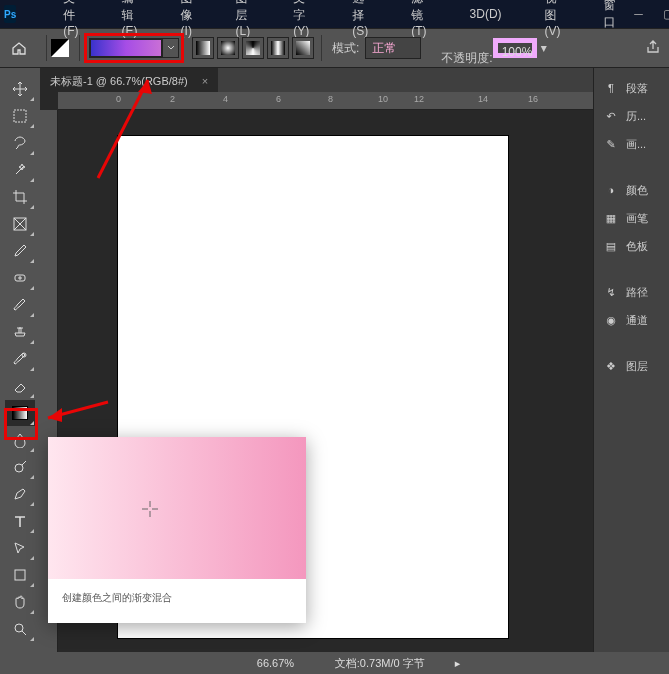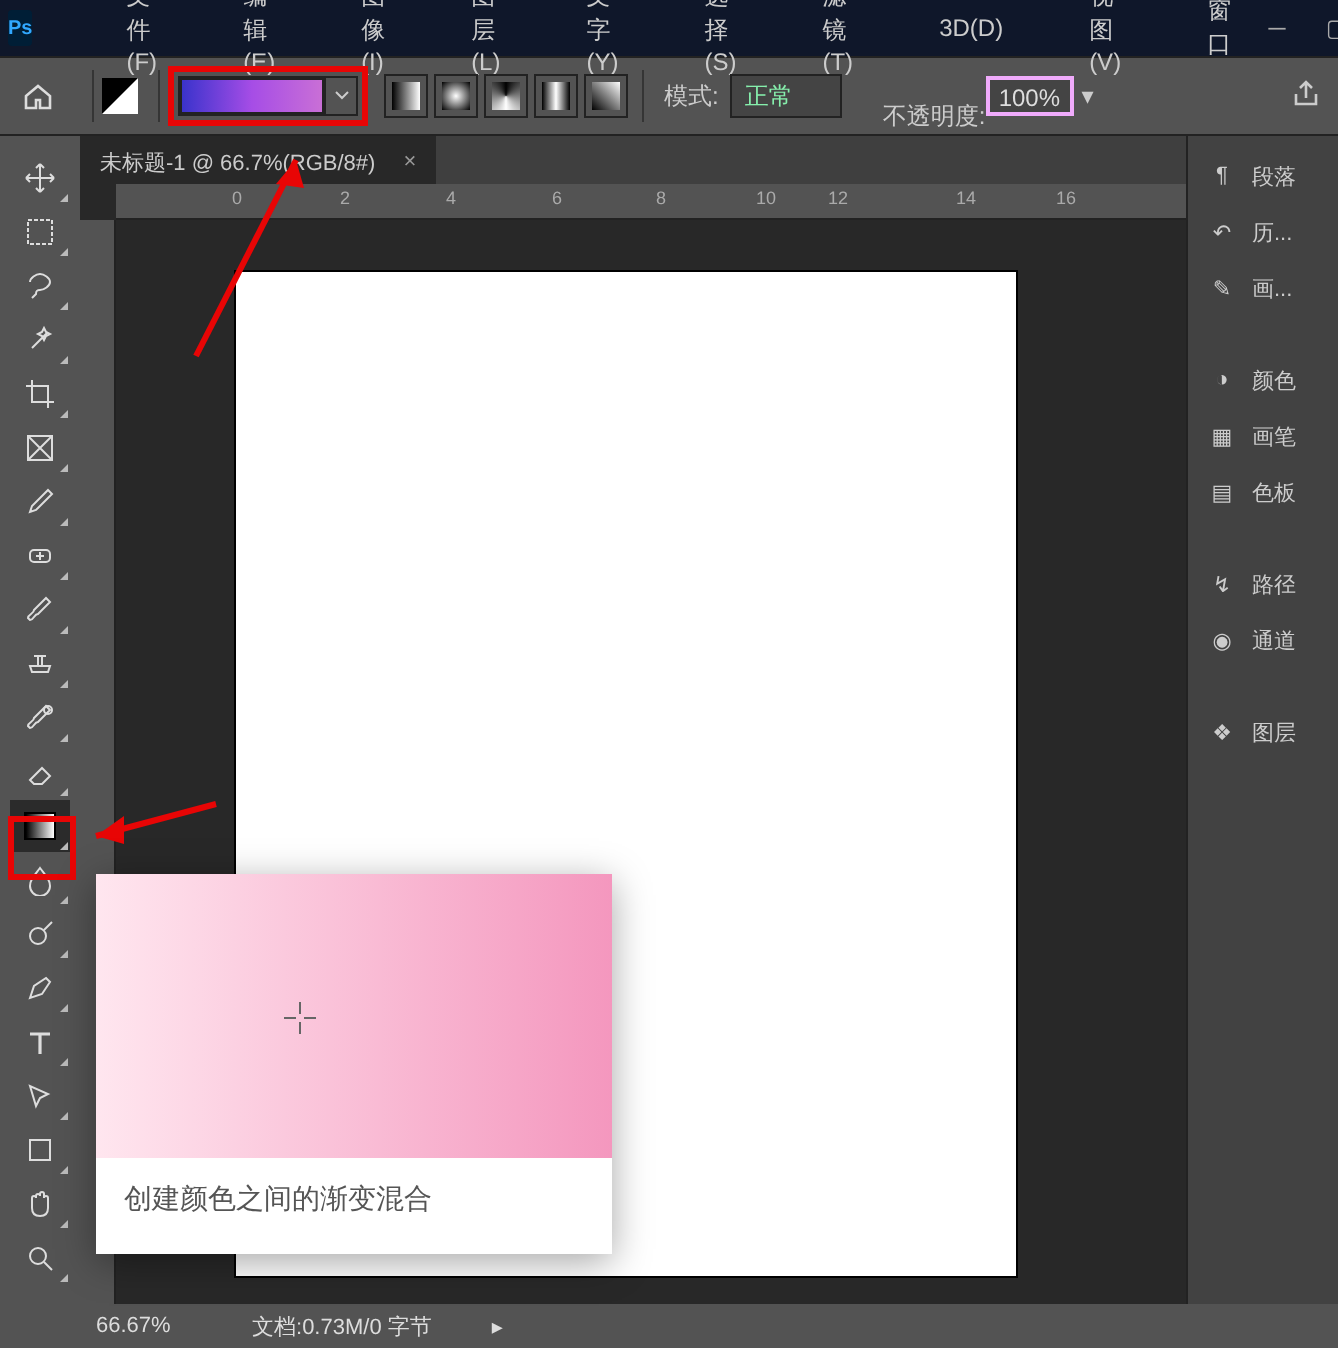--- a/index.html
+++ b/index.html
@@ -12,52 +12,52 @@
   .options-bar { height: 40px; background: #535353; display: flex; align-items: center; padding: 0 8px; border-top: 1px solid #222; border-bottom: 1px solid #222; }
   .opt-home { width: 22px; height: 18px; display: flex; align-items: center; justify-content: center; margin-right: 12px; }
   .opt-divider { width: 1px; height: 26px; background: #353535; margin: 0 4px; }
   .grad-preview-wrap { display: flex; align-items: center; border: 1px solid #222; background: #535353; margin-right: 6px; }
   .grad-mini { width: 18px; height: 18px; background: linear-gradient(135deg, #000 0%, #000 49%, #fff 51%, #fff 100%); margin-right: 6px; }
   .grad-strip-box { border: 3px solid #e80505; padding: 2px; display: flex; align-items: center; }
   .grad-strip { width: 72px; height: 18px; background: linear-gradient(to right, #3a33cc, #a64de6, #c96fd6); border: 1px solid #222; }
   .grad-dd { width: 16px; height: 18px; display: flex; align-items: center; justify-content: center; background: #535353; border-left: 1px solid #222; }
   .grad-type-btn { width: 22px; height: 22px; border: 1px solid #222; margin-right: 3px; display: flex; align-items: center; justify-content: center; background: #535353; }
   .mode-label { margin: 4px 6px; }
-  .mode-select { background: #444; border: 1px solid #222; padding: 2px 24px 2px 6px; height: 22px; color: #86efac; }
+  .mode-select { background: #444; border: 1px solid #222; padding: 2px 24px 2px 6px; height: 22px; color: #f9a8d4; }
   .opacity-label { margin-left: 20px; margin-top: 20px; }
-  .opacity-val { background: #444; border: 2px solid #f0abfc; padding: 2px 4px; height: 20px; color: #ddd; width: 44px; text-align: center; }
+  .opacity-val { background: #444; border: 5px solid #f0abfc; padding: 2px 4px; height: 20px; color: #ddd; width: 44px; text-align: center; }
   .opt-chev { margin-left: 4px; }
   .main-area { display: flex; height: calc(674px - 68px - 22px); }
   .toolbar { width: 40px; background: #535353; display: flex; flex-direction: column; padding-top: 8px; }
   .tool-btn { width: 30px; height: 26px; margin: 0 auto 1px; display: flex; align-items: center; justify-content: center; position: relative; color: #ddd; }
   .tool-btn.active { background: #2b2b2b; }
   .tool-fly { position: absolute; right: 1px; bottom: 1px; width: 0; height: 0; border-style: solid; border-width: 0 0 4px 4px; border-color: transparent transparent #bbb transparent; }
   .workspace { flex: 1; background: #282828; position: relative; }
   .tab-bar { height: 24px; display: flex; align-items: center; background: #3f3f3f; }
   .doc-tab { background: #282828; padding: 4px 10px; display: flex; align-items: center; font-size: 11px; border-top: 2px solid #282828; }
   .doc-tab .close { margin-left: 14px; color: #999; }
   .ruler-h { height: 18px; background: #535353; position: relative; margin-left: 18px; overflow: hidden; font-size: 9px; color: #aaa; border-bottom: 1px solid #222; }
   .ruler-h span { position: absolute; top: 2px; }
   .canvas-wrap { position: absolute; left: 18px; top: 42px; right: 0; bottom: 0; background: #282828; }
   .ruler-v { position: absolute; left: 0; top: 42px; bottom: 0; width: 18px; background: #535353; font-size: 9px; color: #aaa; border-right: 1px solid #222; }
   .canvas { position: absolute; left: 60px; top: 26px; width: 390px; height: 502px; background: #fff; box-shadow: 0 0 0 1px #000; }
   .panels { width: 76px; background: #424242; border-left: 1px solid #222; padding: 6px 4px; }
   .panel-item { display: flex; align-items: center; padding: 6px 4px; color: #ccc; font-size: 11px; }
   .panel-icon { width: 18px; height: 16px; margin-right: 6px; display: flex; align-items: center; justify-content: center; }
   .panel-gap { height: 18px; }
-  .statusbar { height: 22px; background: #535353; display: flex; align-items: center; padding-left: 48px; font-size: 11px; color: #ddd; }
+  .statusbar { height: 22px; background: #535353; display: flex; align-items: center; padding-left: 48px; font-size: 11px; color: #ddd; justify-content: center; }
   .status-zoom { width: 60px; }
   .status-doc { margin-left: 18px; }
   
   .tooltip { position: absolute; left: 48px; top: 437px; width: 258px; background: #fff; box-shadow: 0 4px 18px rgba(0,0,0,.35); z-index: 50; }
   .tooltip-preview { height: 142px; background: linear-gradient(to right, #ffe6ef, #f497be); position: relative; }
   .tooltip-cursor { position: absolute; left: 92px; top: 62px; width: 20px; height: 20px; }
   .tooltip-body { padding: 12px 14px 18px; color: #333; }
   .tooltip-title { font-size: 13px; font-weight: bold; margin-bottom: 6px; }
-  .tooltip-desc { font-size: 14px; color: #555; }
+  .tooltip-desc { font-size: 10px; color: #555; }
   
   .red-box-tool { position: absolute; left: 4px; top: 408px; width: 34px; height: 32px; border: 3px solid #e80505; z-index: 40; }
   .arrow { position: absolute; z-index: 45; pointer-events: none; }
 </style>
 </head>
 <body>
 
 <div class="titlebar">
   <div class="ps-icon">Ps</div>
   <div class="menu-item">文件(F)</div>

